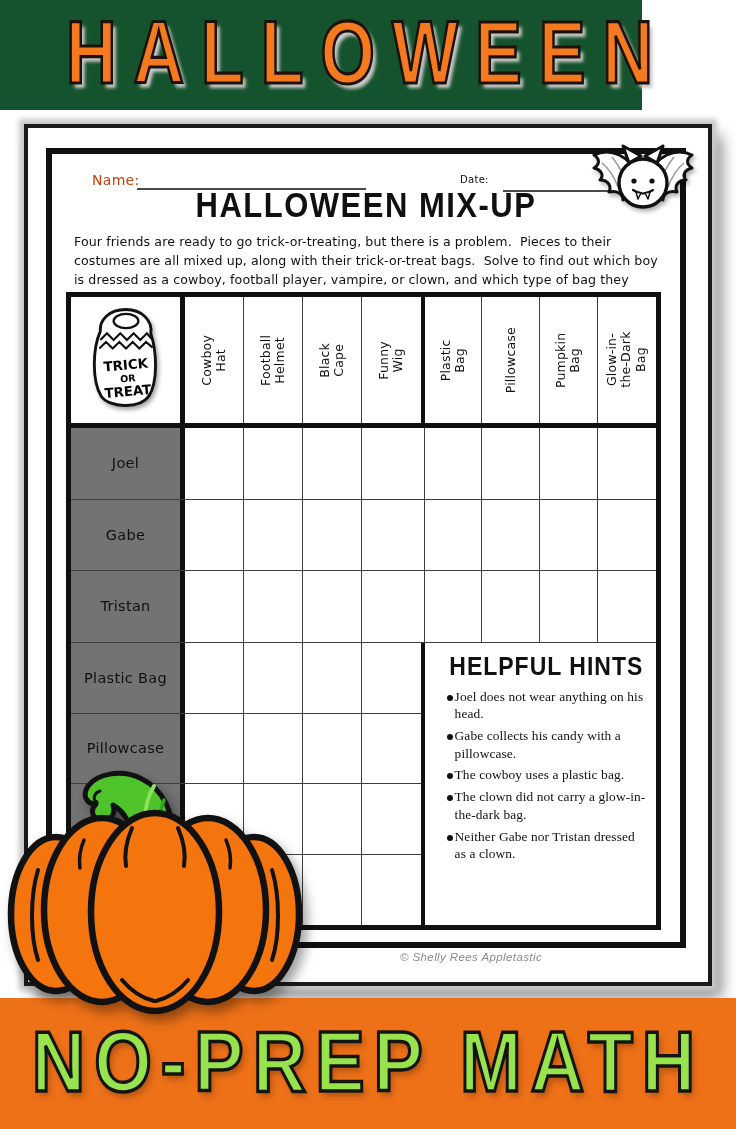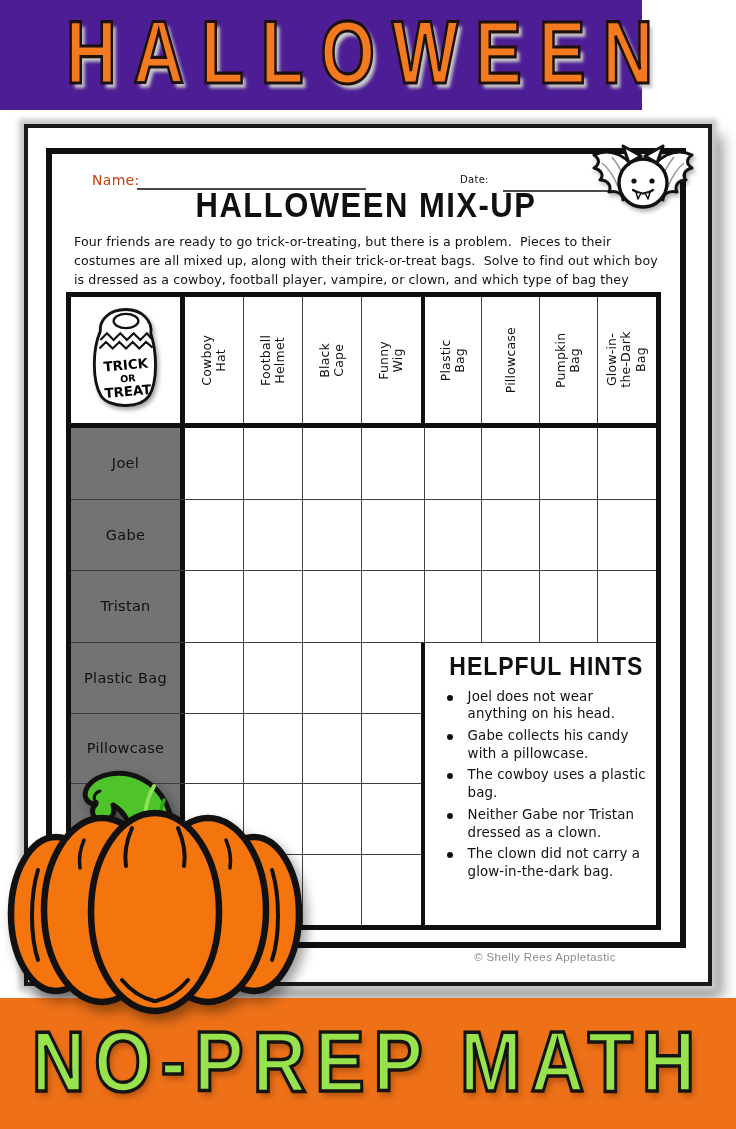--- a/index.html
+++ b/index.html
@@ -2,21 +2,21 @@
 <html><head>
 <meta charset="utf-8">
 <style>
   * { margin:0; padding:0; box-sizing:border-box; }
   html,body { background:#ffffff; }
   .stage { position:relative; width:736px; height:1129px; overflow:hidden;
            font-family:"DejaVu Sans", sans-serif; background:#ffffff; }
 
   
   .top-banner { position:absolute; left:0; top:0; width:642px; height:110px;
-                background:#4c1d95; z-index:5; }
+                background:#14532d; z-index:5; }
   .halloween-word { position:absolute; left:0; top:2px; width:736px; text-align:center;
                     font-family:"Liberation Sans", sans-serif; font-weight:800;
                     font-size:70px; line-height:100px; letter-spacing:17px;
                     color:#F4791F; -webkit-text-stroke:2.5px #1c120b;
                     transform:scaleY(1.28); transform-origin:50% 48%;
                     text-shadow:4px 4px 3px #c9c9c9; white-space:nowrap; }
 
   
   .paper { position:absolute; left:24px; top:124px; width:688px; height:862px;
            background:#ffffff; border:4px solid #1b1b1b; z-index:10;
@@ -63,28 +63,28 @@
              display:flex; align-items:center; justify-content:center;
              font-size:14.5px; color:#111; letter-spacing:.3px; background:#737373; }
   .cell { border-right:1.5px solid #3f3f3f; background:#fff; }
   .g-bottom { flex:4; display:flex; min-height:0; }
   .g-bleft { width:349.6px; flex:none; display:flex; flex-direction:column; }
   .g-bleft .g-row:last-child { border-bottom:none; }
   .g-hints { flex:1; border-left:4px solid #101010; padding:8px 10px 4px 22px; }
   .hints-heading { font-family:"Liberation Sans", sans-serif; font-weight:800;
                    font-size:23px; letter-spacing:1px; text-align:center; color:#101010;
                    transform:scaleY(1.1); margin:2px 0 8px 0; }
-  .hint-item { display:flex; gap:15px; margin-bottom:4px; }
+  .hint-item { display:flex; gap:2px; margin-bottom:4px;font-family:Liberation Serif, serif; }
   .hint-dot { width:6px; height:6px; border-radius:50%; background:#111;
               margin-top:7px; flex:none; }
   .hint-text { font-size:13.4px; line-height:1.32; color:#111; letter-spacing:.1px; }
 
-  .credit { position:absolute; left:400px; top:951px; width:290px; text-align:center;
+  .credit { position:absolute; left:400px; top:951px; width:290px; text-align:left;
             font-family:"Liberation Sans", sans-serif; font-weight:300; font-size:11.5px;
-            color:#8a8a8a; letter-spacing:.4px; z-index:12; }
+            color:#8a8a8a; letter-spacing:.4px; z-index:12;font-style:italic; }
 
   
   .bottom-banner { position:absolute; left:0; top:998px; width:736px; height:131px;
                    background:#EE7118; z-index:15;padding-left:21px; }
   .noprep-word { position:absolute; left:0; top:0; width:736px; text-align:center;
                  font-family:"Liberation Sans", sans-serif; font-weight:800;
                  font-size:74px; line-height:128px; letter-spacing:9px;
                  color:#98E24E; -webkit-text-stroke:3px #141414;
                  transform:scaleY(1.16); transform-origin:50% 50%;
                  text-shadow:3px 4px 6px rgba(70,30,0,.35); white-space:nowrap; }
@@ -232,25 +232,25 @@
         <div class="hint-item">
           <span class="hint-dot"></span>
           <span class="hint-text">Gabe collects his candy with a pillowcase.</span>
         </div>
         <div class="hint-item">
           <span class="hint-dot"></span>
           <span class="hint-text">The cowboy uses a plastic bag.</span>
         </div>
         <div class="hint-item">
           <span class="hint-dot"></span>
+          <span class="hint-text">The clown did not carry a glow-in-the-dark bag.</span>
+        </div>
+        <div class="hint-item">
+          <span class="hint-dot"></span>
           <span class="hint-text">Neither Gabe nor Tristan dressed as a clown.</span>
-        </div>
-        <div class="hint-item">
-          <span class="hint-dot"></span>
-          <span class="hint-text">The clown did not carry a glow-in-the-dark bag.</span>
         </div>
       </div>
     </div>
   </div>
 
   <div class="credit">© Shelly Rees  Appletastic</div>
 
   <div class="bottom-banner">
     <div class="noprep-word">NO-PREP MATH</div>
   </div>

